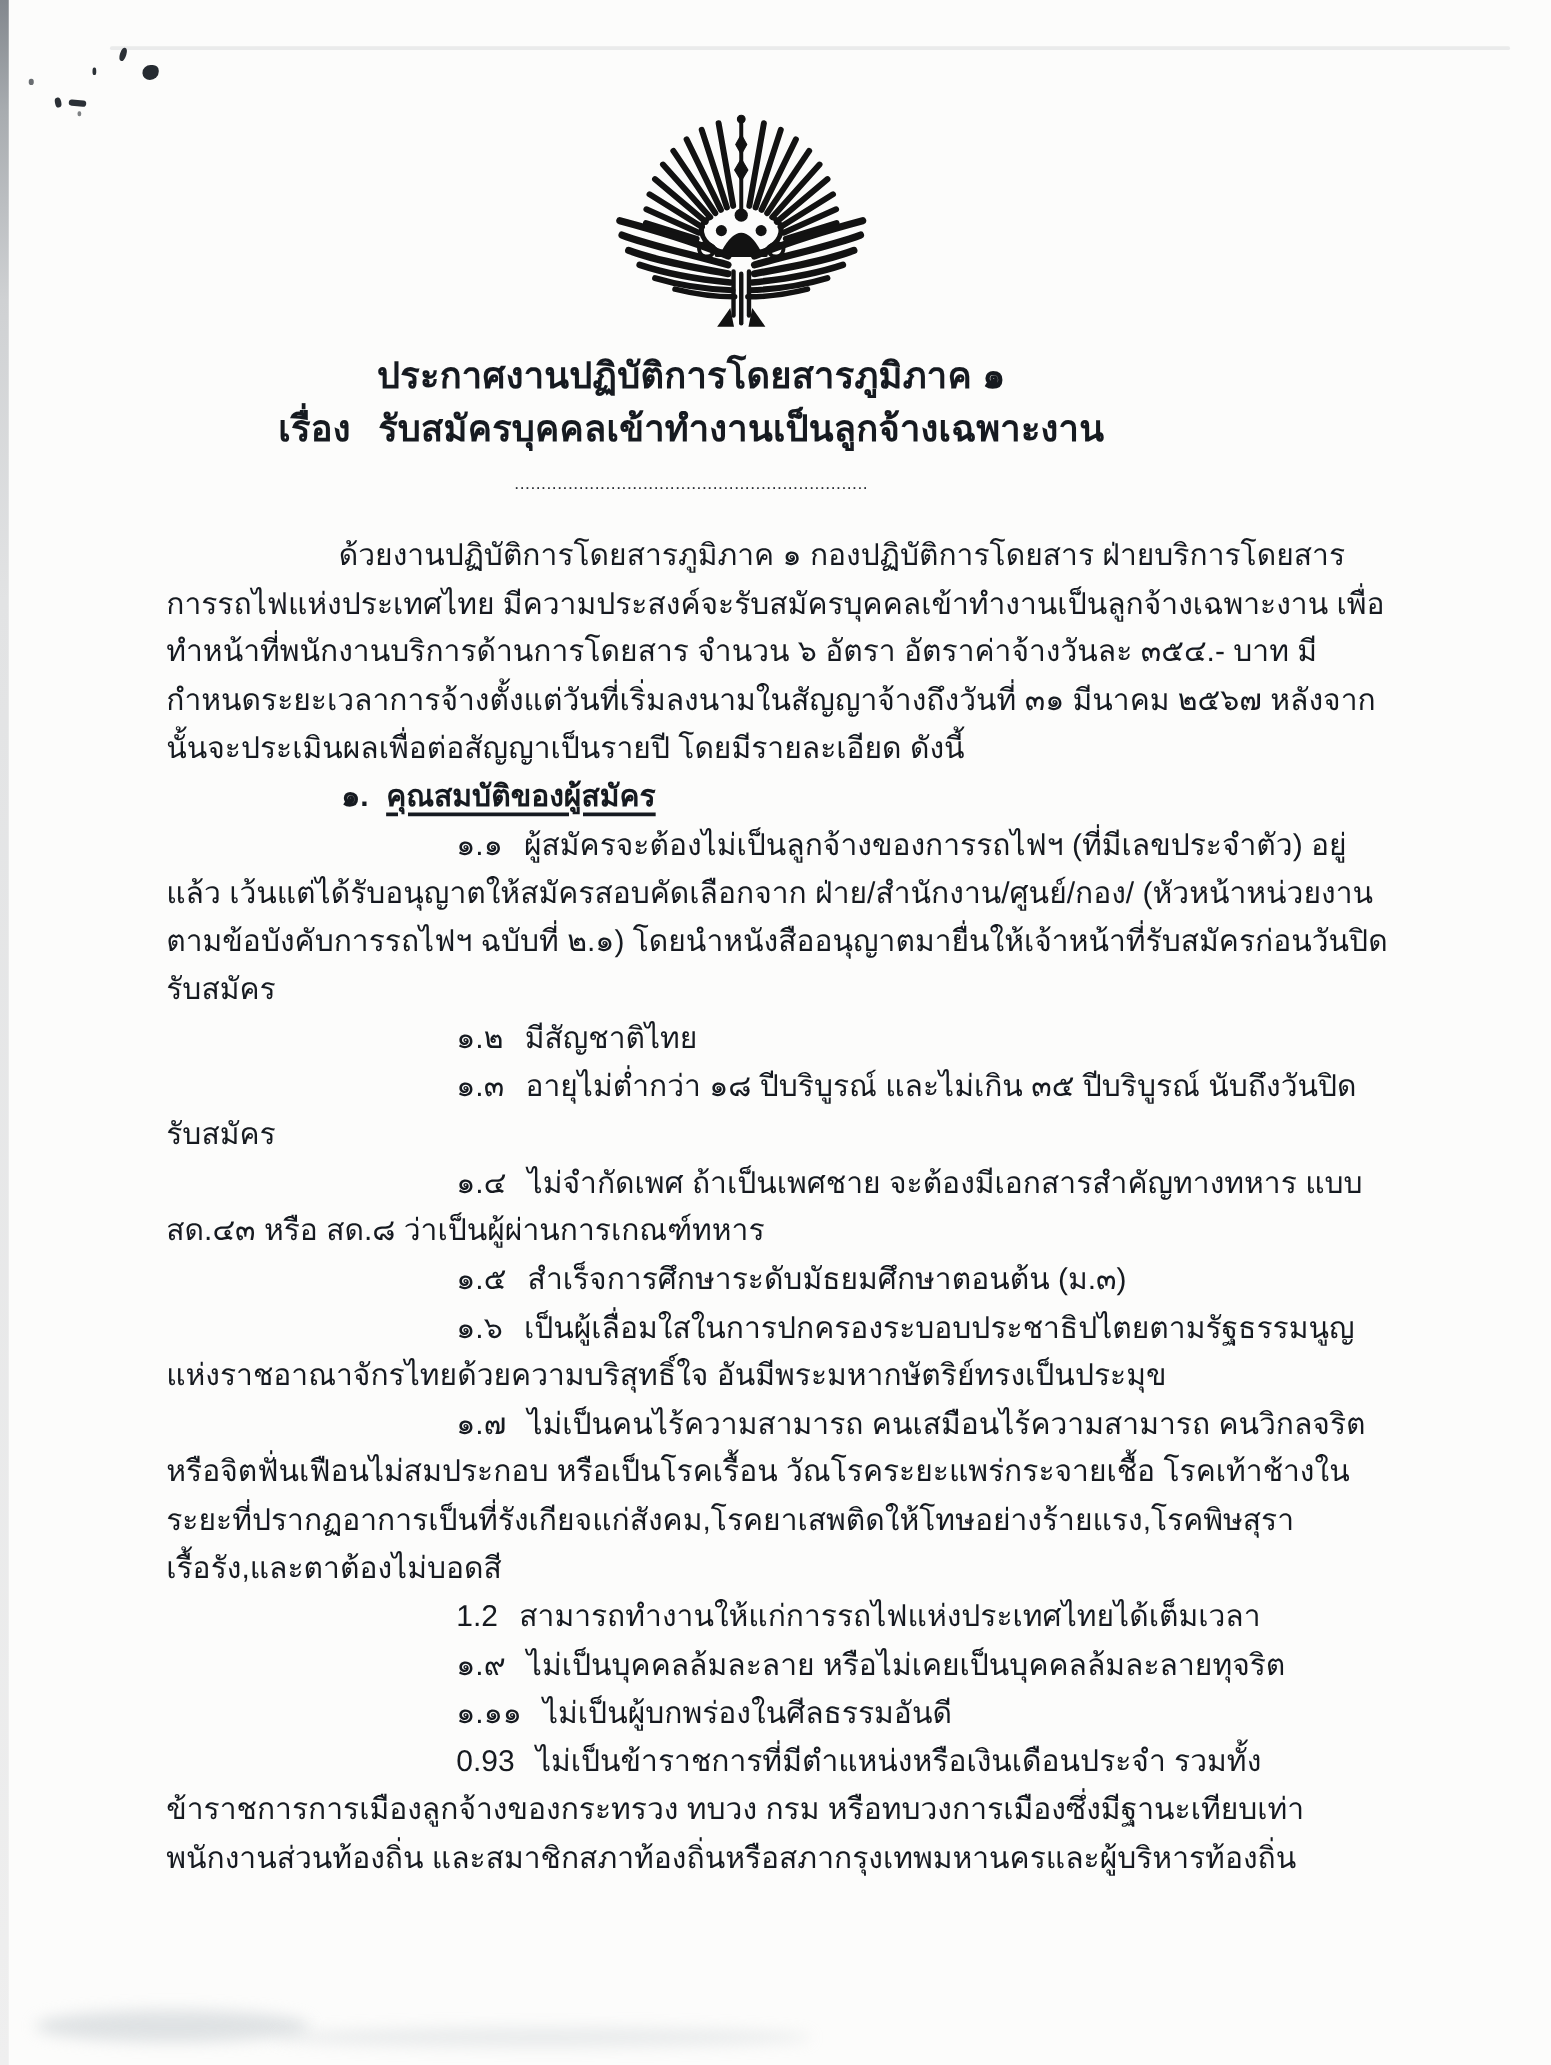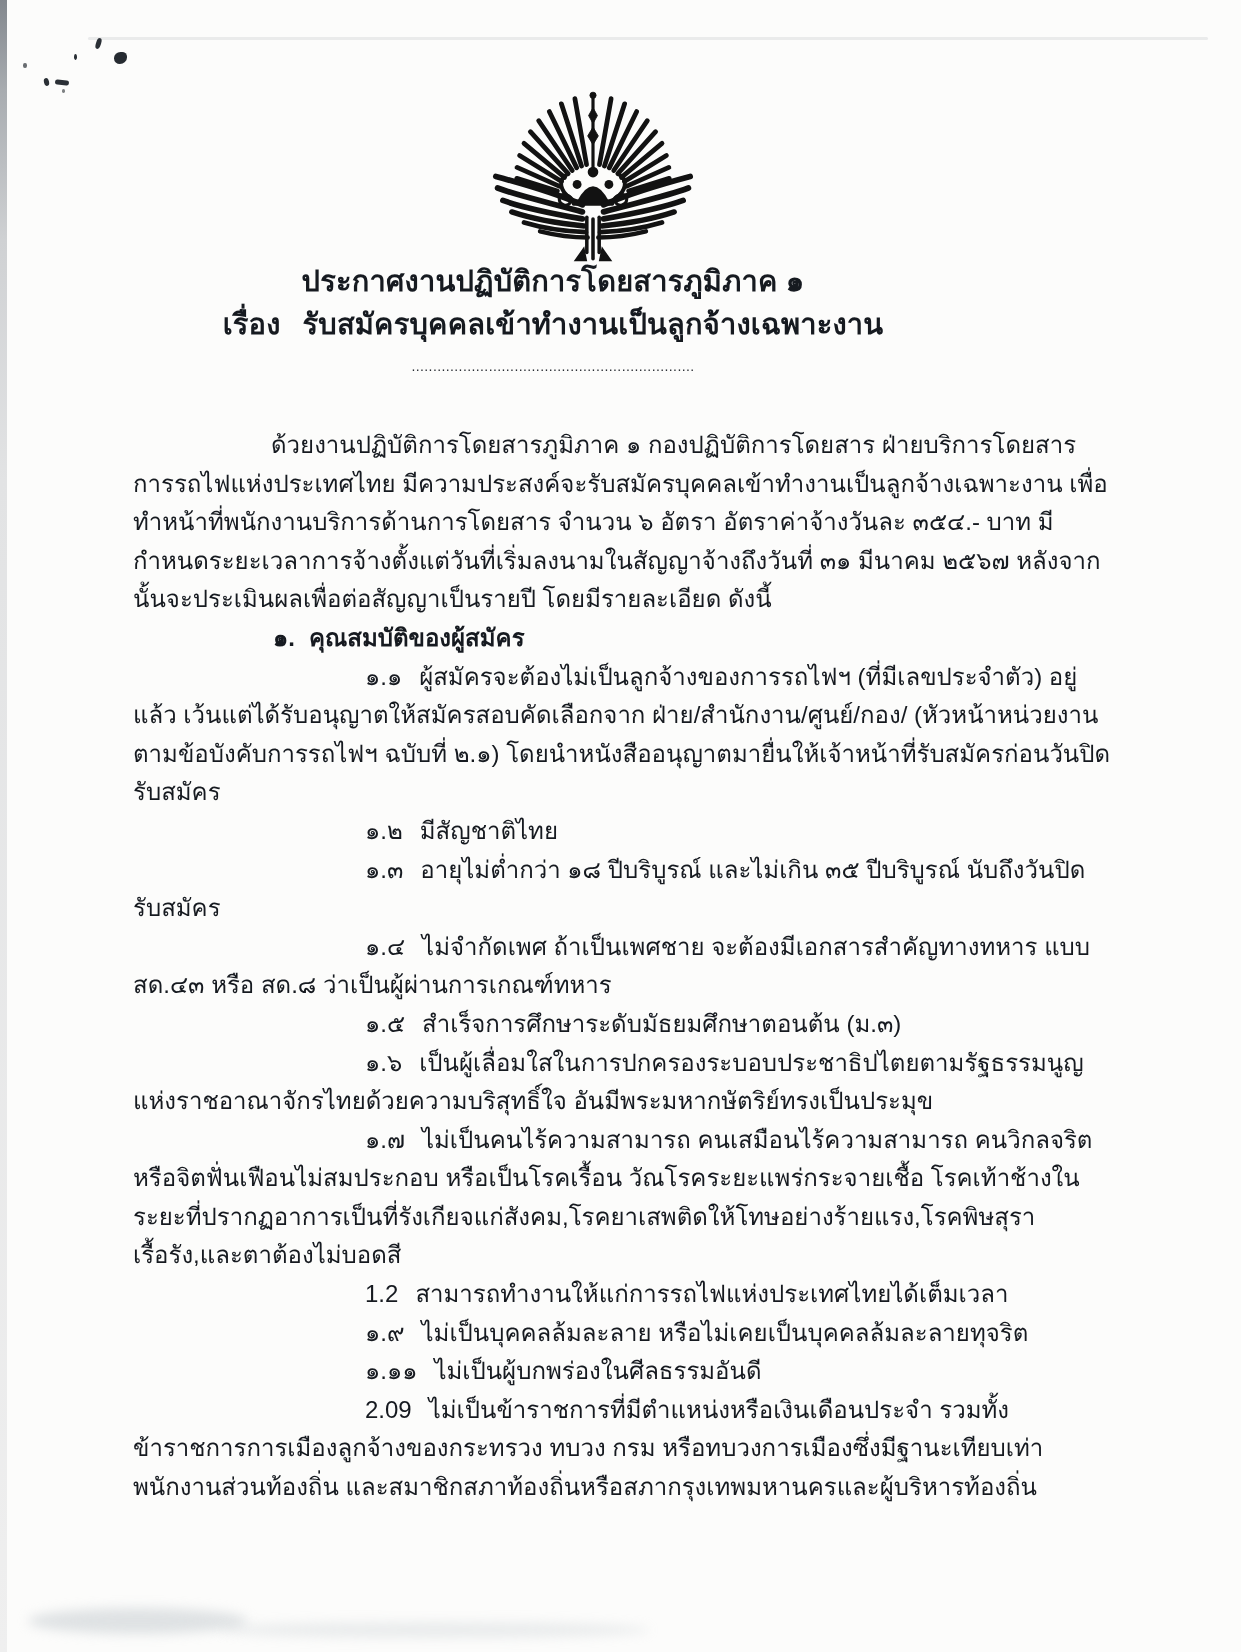--- a/index.html
+++ b/index.html
@@ -34,38 +34,38 @@
   .sp7 { left: 62px;  top: 89px; width: 3px;  height: 4px; opacity: .6; }
   .smudge { position: absolute; background: #c7cdd1; border-radius: 50%; filter: blur(6px); }
   .sm1 { left: 28px;  top: 1608px; width: 220px; height: 26px; opacity: .55; }
   .sm2 { left: 220px; top: 1622px; width: 430px; height: 16px; opacity: .35; }
 
   
   .emblem { position: absolute; left: 487px; top: 74px; width: 212px; height: 198px; }
   .emblem svg { width: 100%; height: 100%; }
 
   
-  .title-block { position: absolute; left: 0; top: 260px; width: 1106px; text-align: center; }
+  .title-block { position: absolute; left: 0; top: 280px; width: 1106px; text-align: center; }
   .title-line { font-size: 29px; font-weight: 700; line-height: 43px; letter-spacing: .2px; }
   .subject-prefix { margin-right: 22px; }
   .dots {
     margin-top: 14px; font-size: 14px; letter-spacing: .4px; line-height: 12px;
     color: #2a2e34; user-select: none;
   }
 
   
   .body-text {
     position: absolute; left: 133px; top: 426px; width: 978px;
     font-size: 24px; line-height: 38.6px; text-align: left;
   }
   .body-text p { margin: 0; }
   p.intro        { text-indent: 138px; }
   p.section-head { padding-left: 140px; font-weight: 700; }
   .sec-num   { margin-right: 14px; }
-  .sec-title { text-underline-offset: 5px; text-decoration-thickness: 2.5px; }
+  .sec-title { text-decoration: underline; text-underline-offset: 5px; text-decoration-thickness: 2.5px; }
   p.item  { text-indent: 232px; }
   .inum   { margin-right: 17px; text-align: right; }
 </style>
 </head>
 <body>
 
 <div class="page">
 
   <div class="scan-left"></div>
   <div class="scan-topline"></div>
@@ -182,17 +182,17 @@
     <p class="item">
       <span class="inum">1.2</span><span>สามารถทำงานให้แก่การรถไฟแห่งประเทศไทยได้เต็มเวลา</span>
     </p>
     <p class="item">
       <span class="inum">๑.๙</span><span>ไม่เป็นบุคคลล้มละลาย หรือไม่เคยเป็นบุคคลล้มละลายทุจริต</span>
     </p>
     <p class="item">
       <span class="inum">๑.๑๑</span><span>ไม่เป็นผู้บกพร่องในศีลธรรมอันดี</span>
     </p>
     <p class="item">
-      <span class="inum">2.09</span><span>ไม่เป็นข้าราชการที่มีตำแหน่งหรือเงินเดือนประจำ รวมทั้งข้าราชการการเมืองลูกจ้างของกระทรวง ทบวง กรม หรือทบวงการเมืองซึ่งมีฐานะเทียบเท่า พนักงานส่วนท้องถิ่น และสมาชิกสภาท้องถิ่นหรือสภากรุงเทพมหานครและผู้บริหารท้องถิ่น</span>
+      <span class="inum">0.93</span><span>ไม่เป็นข้าราชการที่มีตำแหน่งหรือเงินเดือนประจำ รวมทั้งข้าราชการการเมืองลูกจ้างของกระทรวง ทบวง กรม หรือทบวงการเมืองซึ่งมีฐานะเทียบเท่า พนักงานส่วนท้องถิ่น และสมาชิกสภาท้องถิ่นหรือสภากรุงเทพมหานครและผู้บริหารท้องถิ่น</span>
     </p>
   </div>
 
 </div>
 
 </body></html>

